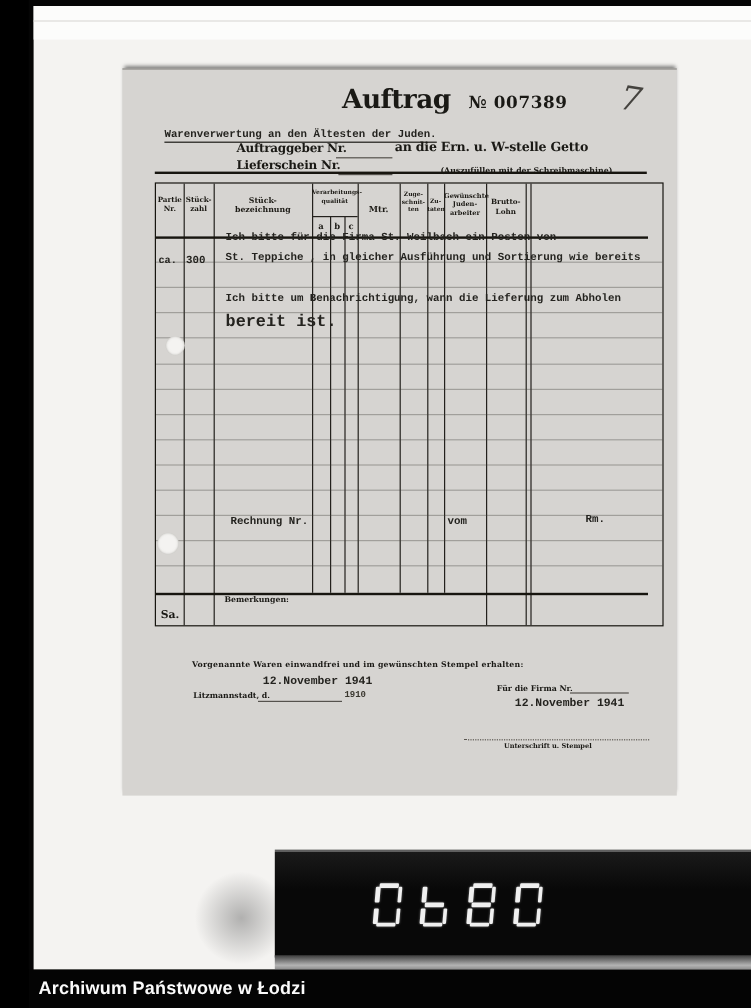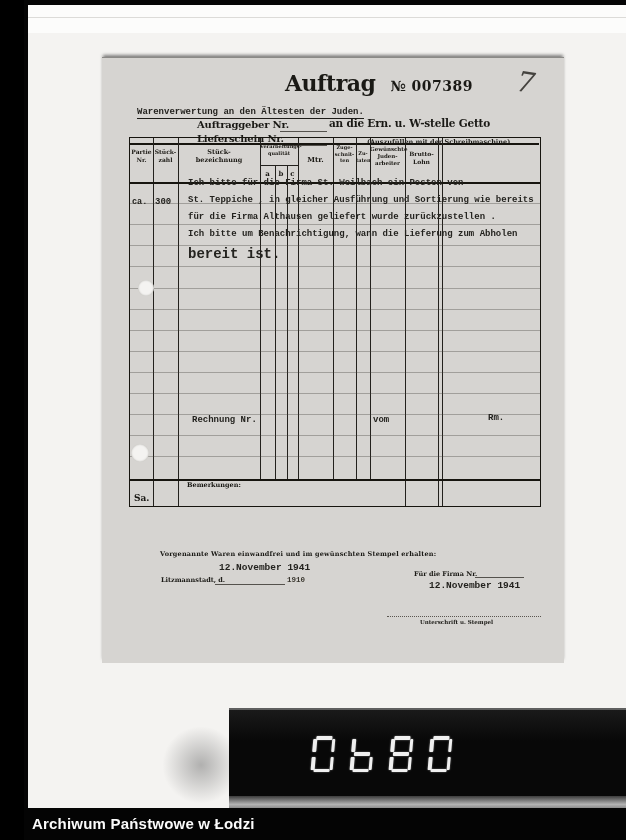--- a/index.html
+++ b/index.html
@@ -24,21 +24,21 @@
   .title{font-size:22px;letter-spacing:-0.5px;}
   .order-no{font-size:14px;letter-spacing:.5px;}
   .hand7{font-family:"DejaVu Serif",serif;font-style:italic;font-size:28px;color:#45433f;
          transform:rotate(9deg);}
 
   .org-line{font-size:9px;border-bottom:1px solid #1c1b17;padding-bottom:1px;}
   .fill-line{border-bottom:1px solid #55524d;}
   .dot-line{border-bottom:1px dotted #5a5650;}
 
   
-  .order-table{left:27px;top:79px;width:410px;height:368px;border:1.2px solid #17150f;}
+  .order-table{left:27px;top:94px;width:410px;height:368px;border:1.2px solid #17150f;padding-left:12px;}
   .vline{position:absolute;width:1px;background:#23211d;}
   .hline{position:absolute;height:1px;background:#23211d;}
   .heavy{background:#17150f;height:1.5px;}
   .ruled{position:absolute;left:0;width:100%;height:1px;background:rgba(62,60,55,.35);}
   .hdr{position:absolute;font-family:"DejaVu Serif",serif;font-weight:bold;color:#1c1a15;
        text-align:center;white-space:pre-line;line-height:1.3;}
   .typed{position:absolute;}
 
   .hole{border-radius:50%;background:#f4f3f1;box-shadow:inset 0 0 2px rgba(120,118,112,.6);}
 
@@ -147,21 +147,20 @@
       <div class="hdr" style="left:240px;top:8px;width:35px;font-size:5.5px;">Gewünschte
 Juden-
 arbeiter</div>
       <div class="hdr" style="left:275px;top:12px;width:33px;font-size:6px;">Brutto-
 Lohn</div>
 
       <div class="typed mono-b" style="left:2px;top:59px;font-size:8.5px;">ca.</div>
       <div class="typed mono-b" style="left:25px;top:59px;font-size:9px;">300</div>
       <div class="typed mono-b" style="left:58px;top:40px;font-size:9px;">Ich bitte für die Firma St. Weilbach ein Posten von</div>
       <div class="typed mono-b" style="left:58px;top:57px;font-size:9px;text-align:right;">St. Teppiche , in gleicher Ausführung und Sortierung wie bereits</div>
-      <div class="typed mono-b" style="left:58px;top:74px;font-size:9px;">für die Firma Althausen geliefert wurde zurückzustellen .</div>
       <div class="typed mono-b" style="left:58px;top:91px;font-size:9px;">Ich bitte um Benachrichtigung, wann die Lieferung zum Abholen</div>
       <div class="typed mono-b" style="left:58px;top:108px;font-size:14px;">bereit ist.</div>
 
       <div class="typed mono-b" style="left:62px;top:277px;font-size:9px;">Rechnung Nr.</div>
       <div class="typed mono-b" style="left:243px;top:277px;font-size:9px;">vom</div>
       <div class="typed mono-b" style="left:358px;top:275px;font-size:9px;">Rm.</div>
 
       <div class="typed serif-b" style="left:57px;top:343px;font-size:6.5px;">Bemerkungen:</div>
       <div class="typed serif-b" style="left:4px;top:355px;font-size:9px;">Sa.</div>
     </div>

